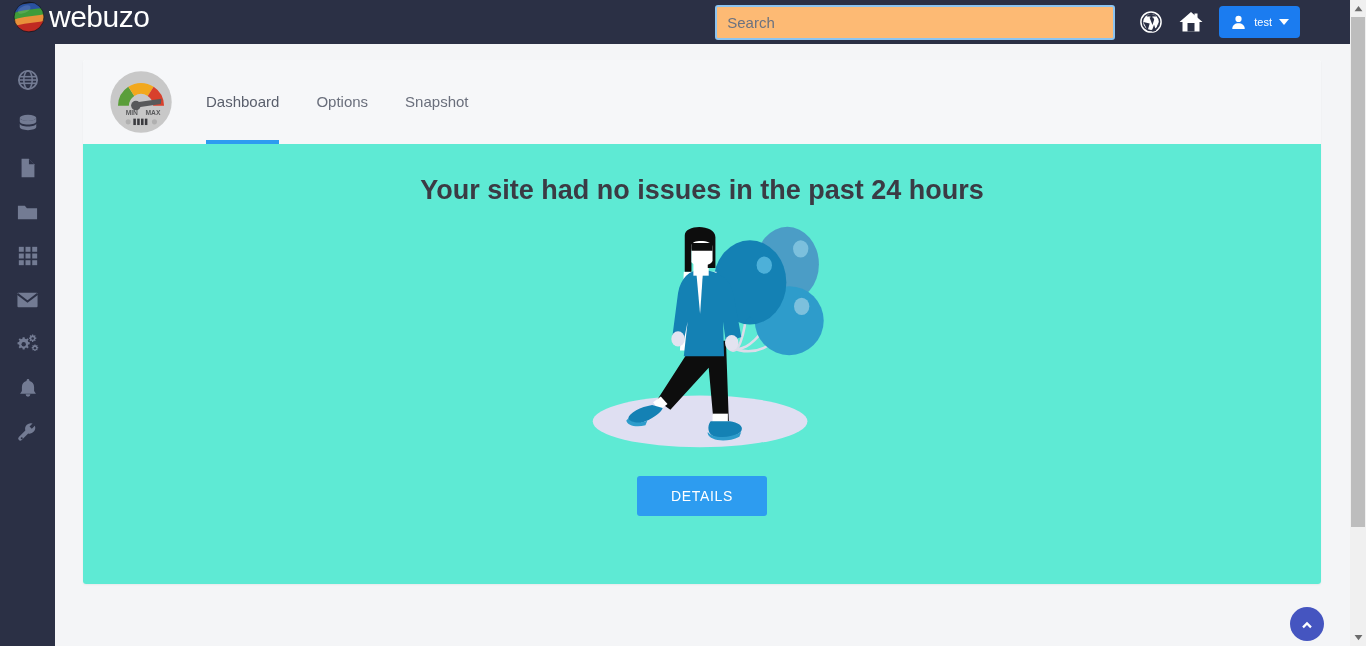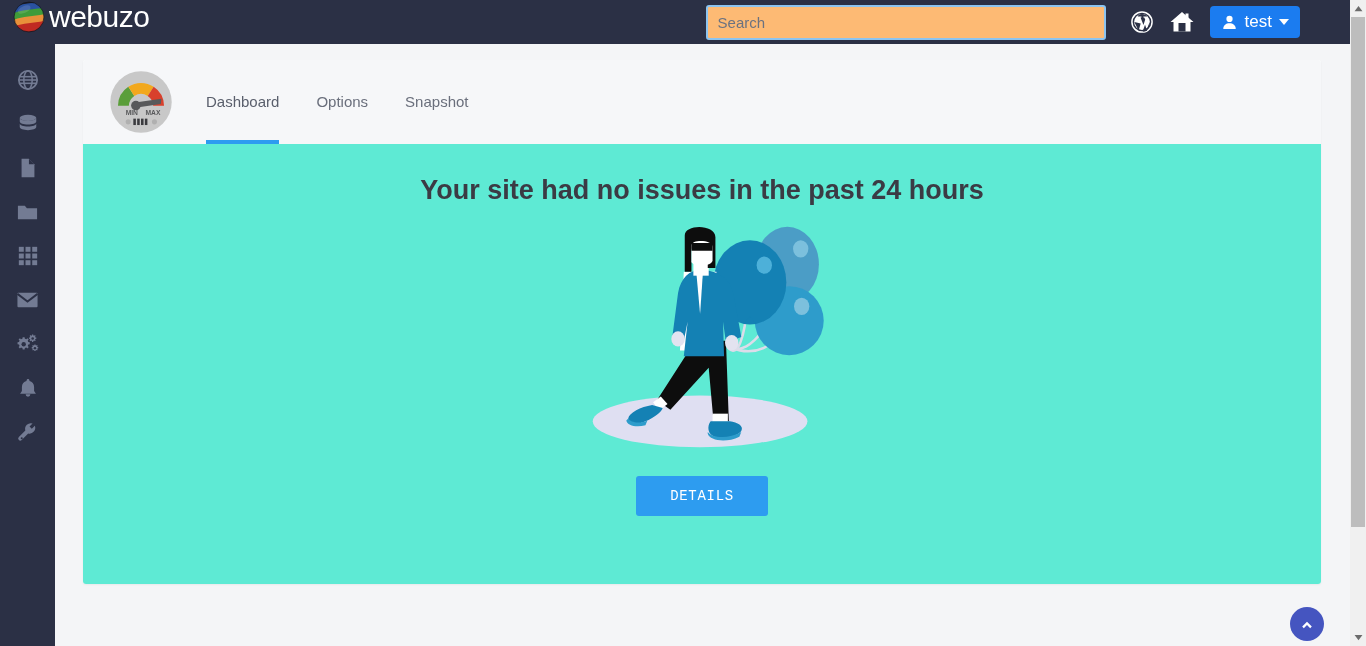--- a/index.html
+++ b/index.html
@@ -42,21 +42,21 @@
     width: 40px; height: 44px;
     display: flex; align-items: center; justify-content: center;
     cursor: pointer;
   }
   .user-btn {
     display: flex; align-items: center; gap: 7px;
     background: #1b7cf0; border-radius: 4px;
     height: 32px; padding: 0 11px; margin-left: 8px; margin-right: 50px;
     cursor: pointer;
   }
-  .user-btn .uname { color: #ffffff; font-size: 17px; }
+  .user-btn .uname { color: #ffffff; font-size: 11px; }
   .caret {
     width: 0; height: 0;
     border-left: 5px solid transparent; border-right: 5px solid transparent;
     border-top: 6px solid #ffffff;
   }
 
   
   .sidebar {
     position: absolute; top: 44px; left: 0;
     width: 55px; height: 602px;
@@ -111,21 +111,21 @@
     font-size: 27px; font-weight: bold; color: #3b3b44;
   }
   .illus { width: 260px; height: 230px; margin: 16px auto 0; display: block; }
   .details-row { text-align: center; margin-top: 24px; }
   .details-btn {
     display: inline-block;
     background: #2d9cf0; color: #ffffff;
     border: none; border-radius: 3px;
     font-size: 14px; letter-spacing: 0.7px;
     padding: 12px 34px; cursor: pointer;
-    font-family: Liberation Mono, monospace;
+    font-family: Liberation Sans, sans-serif;
   }
 
   
   .scrolltop {
     position: absolute; right: 26px; bottom: 5px;
     width: 34px; height: 34px; border-radius: 50%;
     background: #4555c0;
     display: flex; align-items: center; justify-content: center;
     cursor: pointer; z-index: 30;
   }

